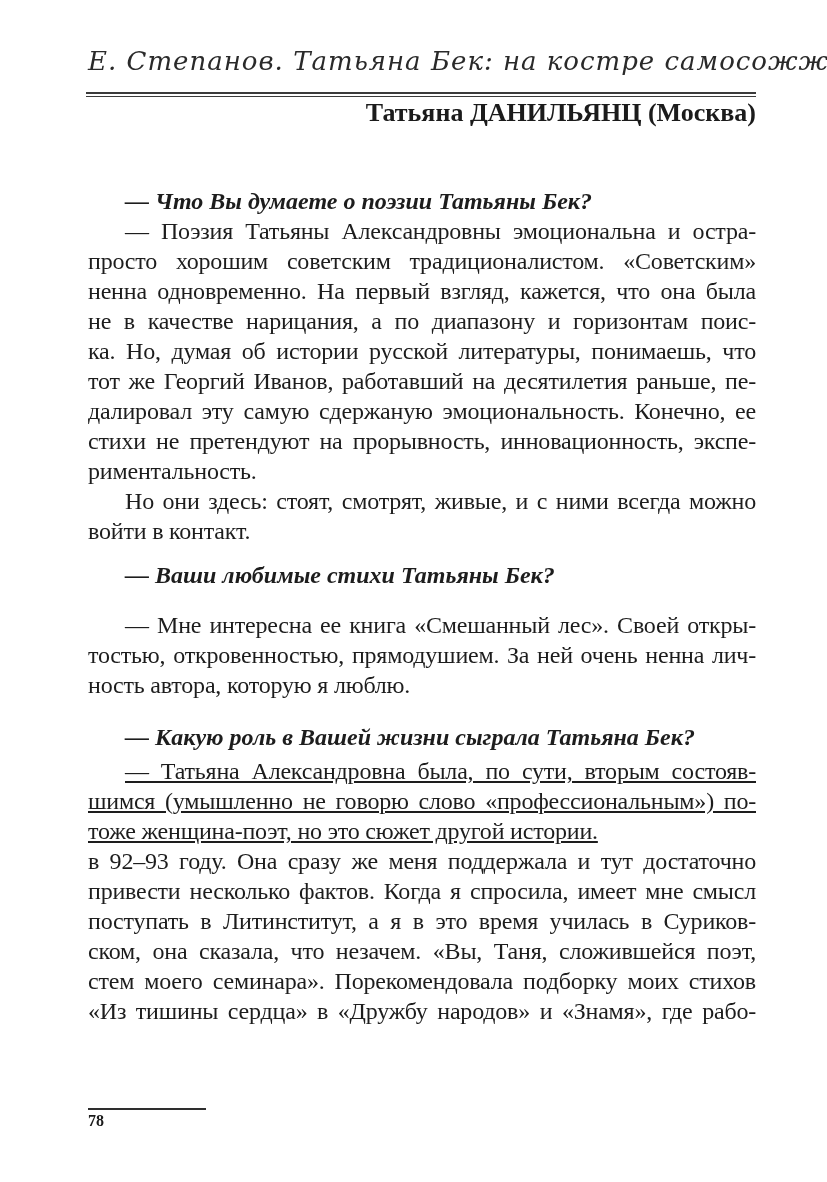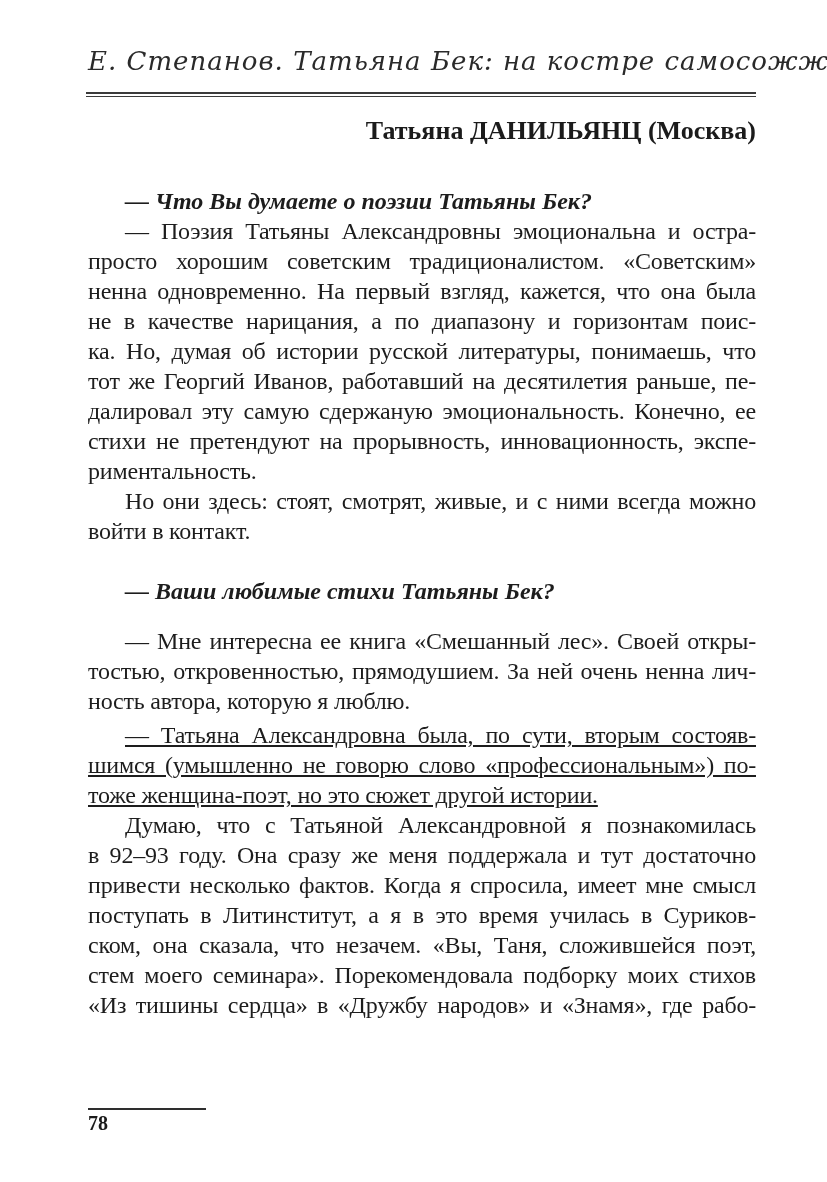--- a/index.html
+++ b/index.html
@@ -28,21 +28,21 @@
     position: absolute;
     top: 92px;
     left: 86px;
     width: 670px;
     height: 2px;
     border-top: 2px solid #3b3b3b;
     border-bottom: 1px solid #3b3b3b;
   }
   .byline {
     position: absolute;
-    top: 116px;
+    top: 98px;
     left: 88px;
     width: 668px;
     text-align: right;
     font-weight: bold;
     font-size: 26px;
     color: #1b1b1b;
   }
   .body-text {
     position: absolute;
     top: 186px;
@@ -58,37 +58,37 @@
     text-align: justify;
     text-align-last: justify;
   }
   .ln.last { text-align-last: left; }
   .ln.fl { text-indent: 37px; }
   .block.q .ln {
     font-weight: bold;
     font-style: italic;
     letter-spacing: 0;
   }
-  .gap-before-q2 { margin-top: 30px; }
+  .gap-before-q2 { margin-top: 14px; }
   .gap-before-p3 { margin-top: 20px; }
   .gap-before-q3 { margin-top: 22px; }
   .gap-before-p4 { margin-top: 4px; text-decoration: underline; }
   .footer-rule {
     position: absolute;
     top: 1108px;
     left: 88px;
     width: 118px;
     height: 0;
     border-top: 2px solid #2e2e2e;
   }
   .page-number {
     position: absolute;
     top: 1112px;
     left: 88px;
-    font-size: 20px;
+    font-size: 16px;
     font-weight: bold;
     color: #1b1b1b;
   }
 </style>
 </head>
 <body>
 
 <div class="page">
 
   <div class="running-head">Е. Степанов. Татьяна Бек: на костре самосожженья</div>
@@ -123,29 +123,31 @@
     <div class="block q gap-before-q2">
       <div class="ln fl last">— Ваши любимые стихи Татьяны Бек?</div>
     </div>
 
     <div class="block gap-before-p3">
       <div class="ln fl">— Мне интересна ее книга «Смешанный лес». Своей откры-</div>
       <div class="ln">тостью, откровенностью, прямодушием. За ней очень ненна лич-</div>
       <div class="ln last">ность автора, которую я люблю.</div>
     </div>
 
+    <div class="block q gap-before-q3">
+      <div class="ln fl last">— Какую роль в Вашей жизни сыграла Татьяна Бек?</div>
+    </div>
 
     <div class="block gap-before-p4">
       <div class="ln fl">— Татьяна Александровна была, по сути, вторым состояв-</div>
       <div class="ln">шимся (умышленно не говорю слово «профессиональным») по-</div>
       <div class="ln last">тоже женщина-поэт, но это сюжет другой истории.</div>
     </div>
 
     <div class="block">
-      <div class="ln fl">Думаю, что с Татьяной Александровной я познакомилась</div>
       <div class="ln">в 92–93 году. Она сразу же меня поддержала и тут достаточно</div>
       <div class="ln">привести несколько фактов. Когда я спросила, имеет мне смысл</div>
       <div class="ln">поступать в Литинститут, а я в это время училась в Суриков-</div>
       <div class="ln">ском, она сказала, что незачем. «Вы, Таня, сложившейся поэт,</div>
       <div class="ln">стем моего семинара». Порекомендовала подборку моих стихов</div>
       <div class="ln">«Из тишины сердца» в «Дружбу народов» и «Знамя», где рабо-</div>
     </div>
 
   </div>
 

